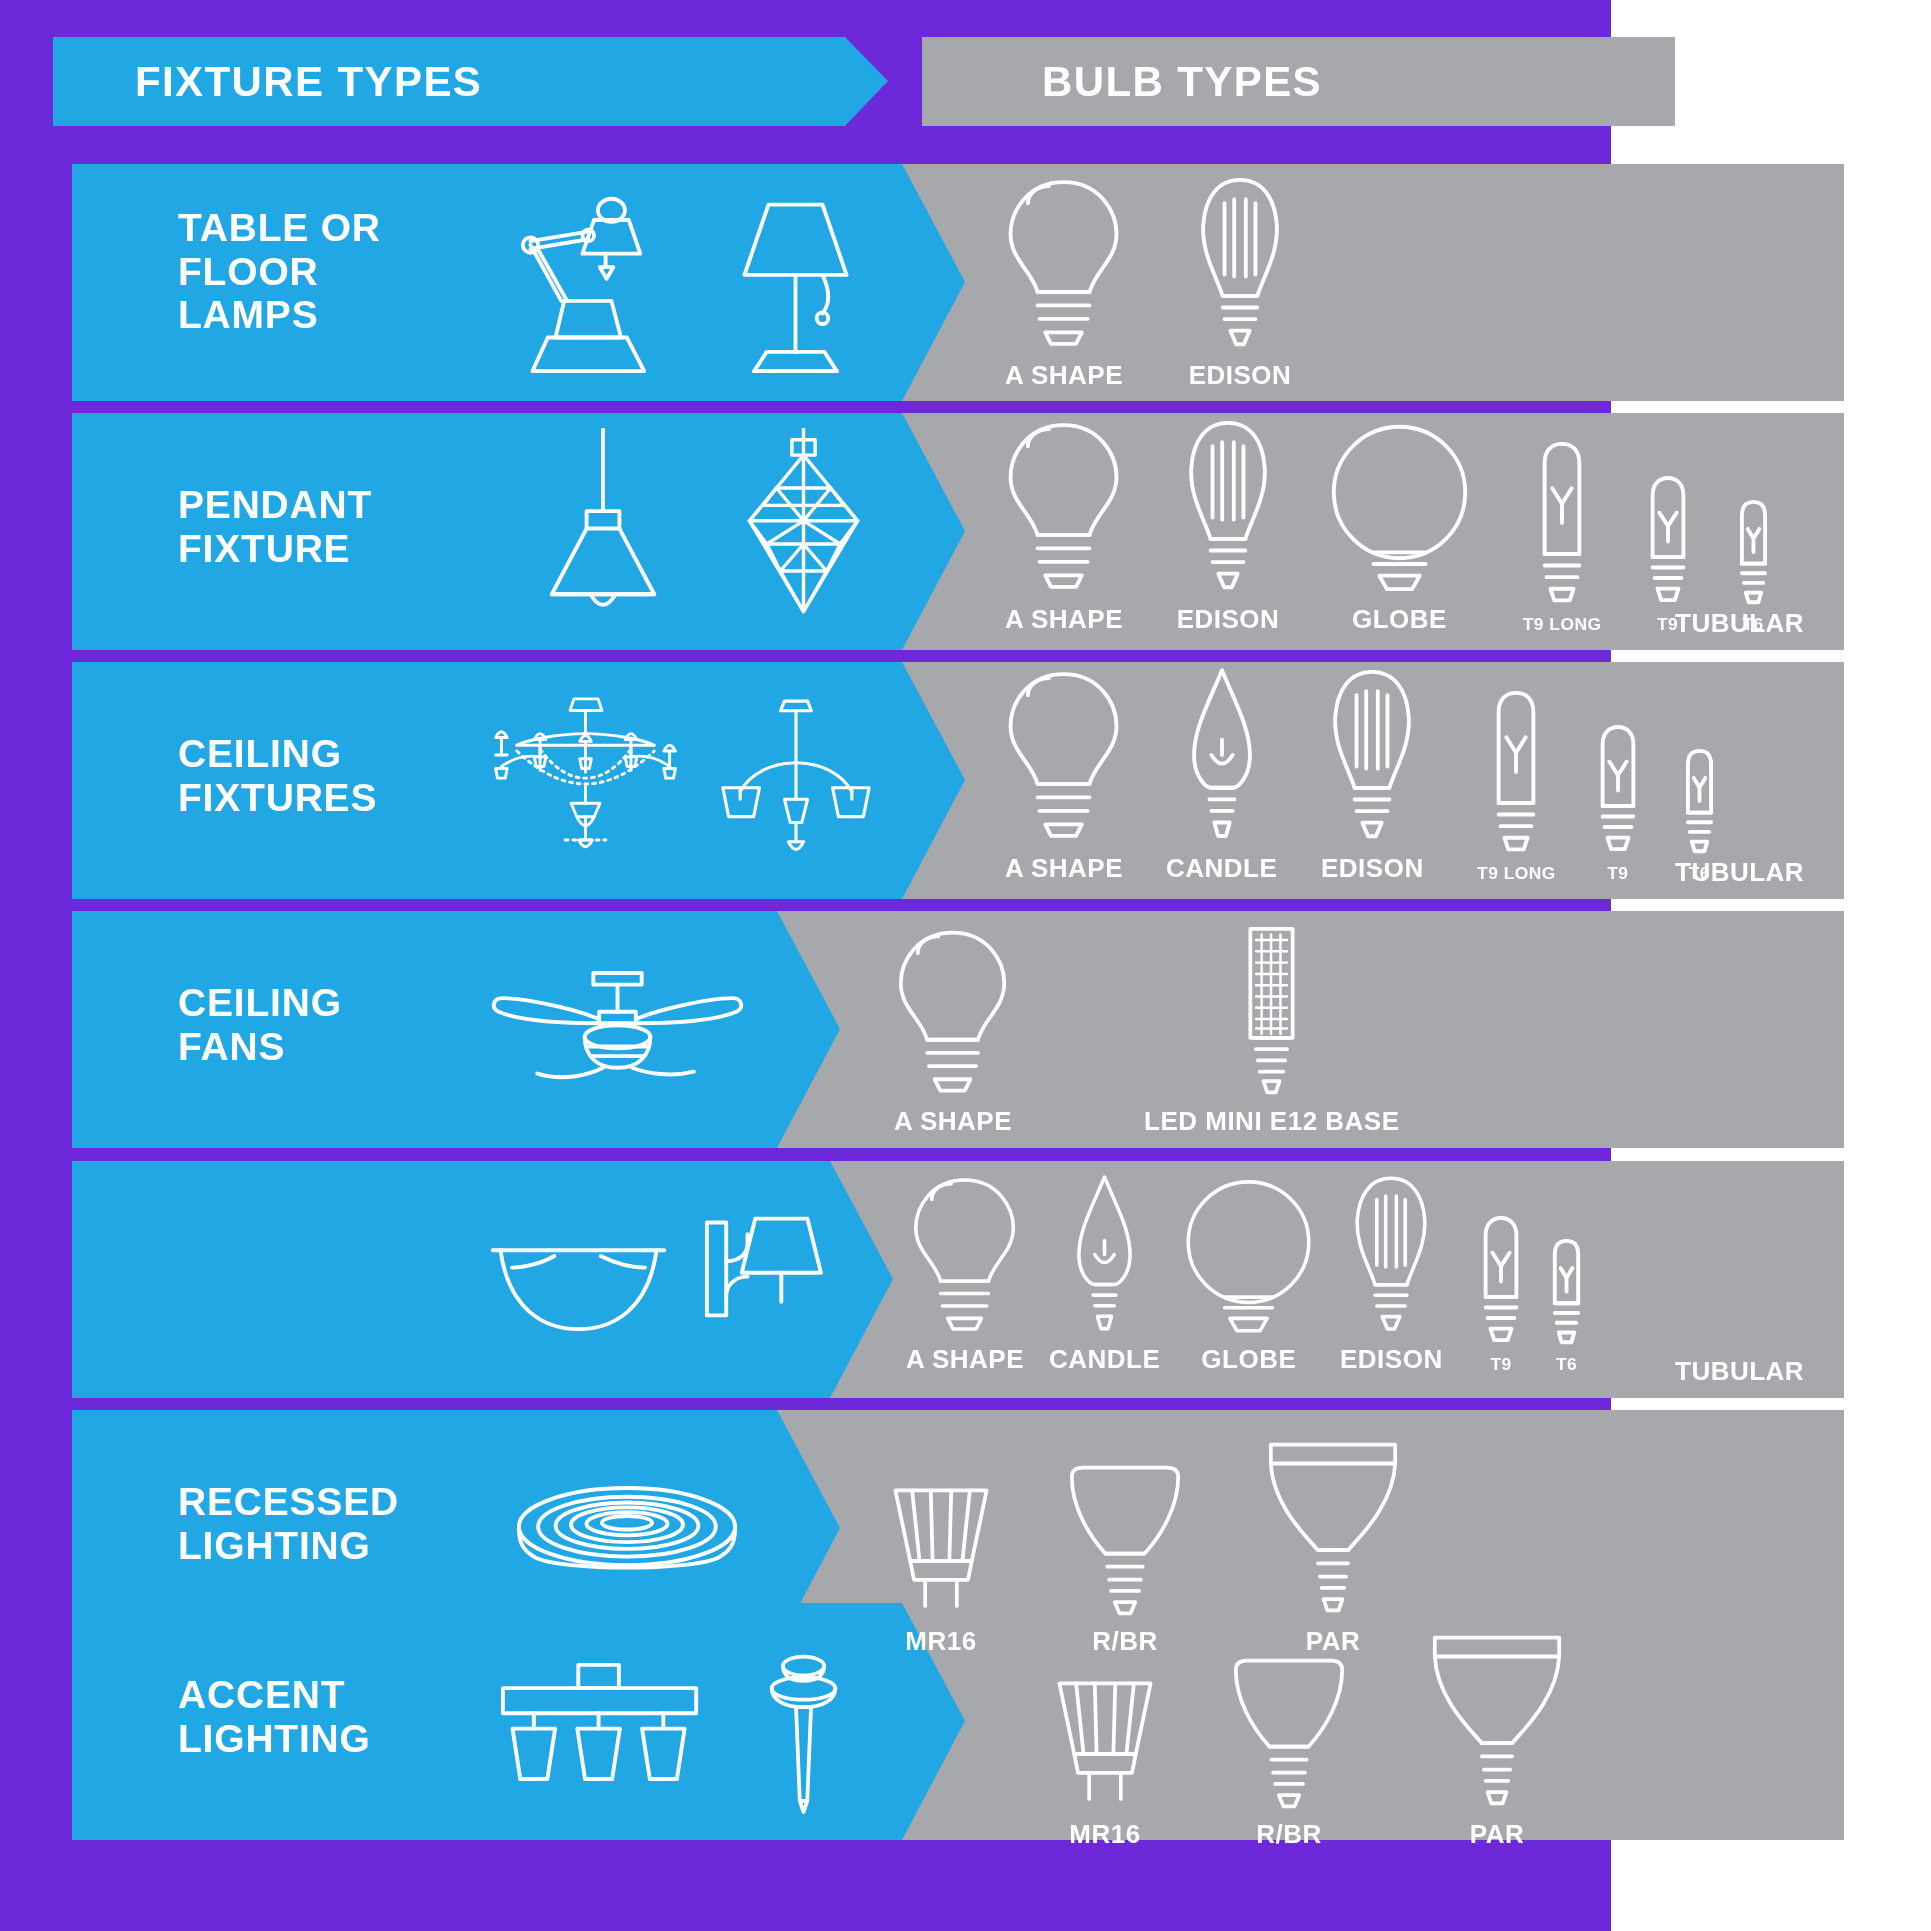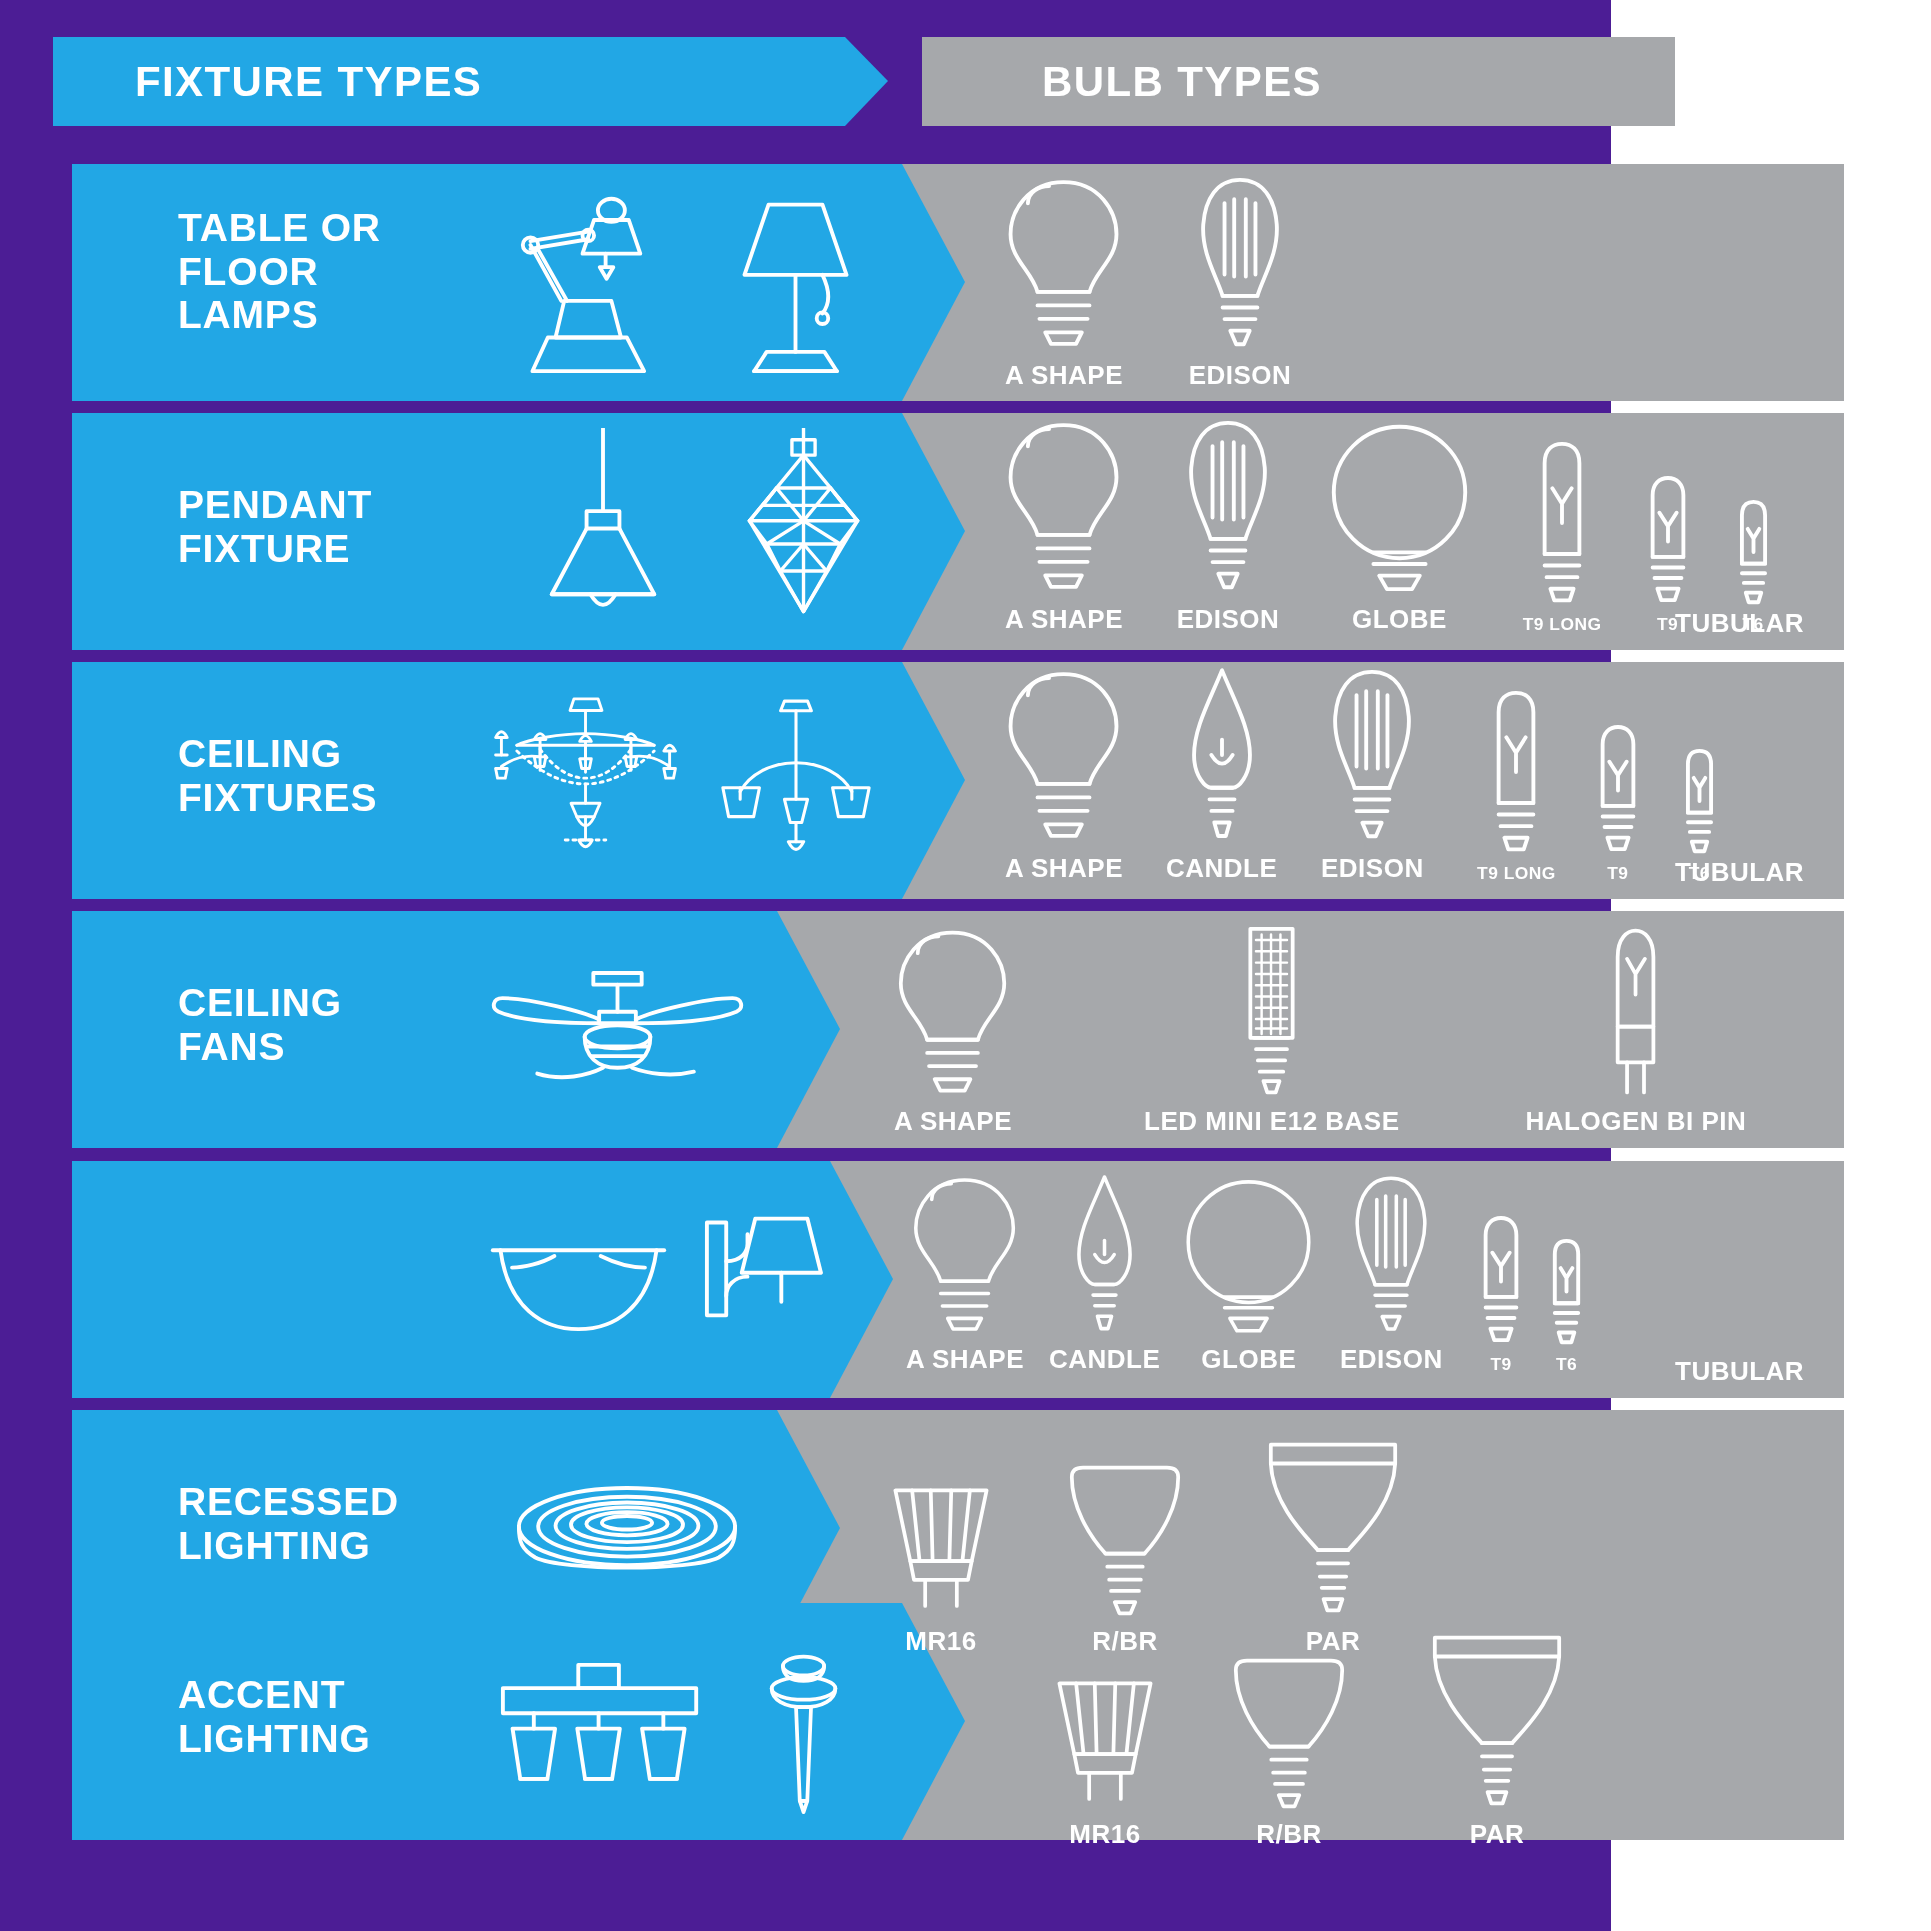--- a/index.html
+++ b/index.html
@@ -10,21 +10,21 @@
   body {
     width: 1931px;
     height: 1931px;
     font-family: "Liberation Sans", sans-serif;
     overflow: hidden;
   }
   .sheet {
     position: relative;
     width: 1611px;
     height: 1931px;
-    background: #4c1d95;
+    background: #6d28d9;
   }
 
   
   .header {
     position: absolute;
     left: 53px;
     top: 37px;
     width: 1579px;
     height: 89px;
   }
@@ -457,29 +457,20 @@
           <path d="M30 4 L75 4 L75 120 L30 120 Z"></path>
           <g stroke-width="2.6">
             <path d="M36 16 L69 16 M36 28 L69 28 M36 40 L69 40 M36 52 L69 52 M36 64 L69 64 M36 76 L69 76 M36 88 L69 88 M36 100 L69 100 M36 110 L69 110"></path>
             <path d="M42 10 L42 116 M52 10 L52 116 M62 10 L62 116"></path>
           </g>
           <path d="M34 120 L71 120 M36 132 L69 132 M38 144 L67 144 M40 156 L65 156"></path>
           <path d="M44 166 L61 166 L57 178 L48 178 Z"></path>
         </svg>
         <div class="cap">LED MINI E12 BASE</div>
       </div>
-      <div class="bulb">
-        <svg width="92" height="174" viewBox="0 0 95 185" fill="none" stroke="#ffffff" stroke-width="4" stroke-linecap="round" stroke-linejoin="round">
-          <path d="M28 34 C28 14 38 6 47 6 C56 6 66 14 66 34 L66 108 L28 108 Z"></path>
-          <path d="M38 36 L47 52 L57 36 M47 52 L47 74"></path>
-          <path d="M28 108 L66 108 L66 146 L28 146 Z"></path>
-          <path d="M38 146 L38 178 M56 146 L56 178"></path>
-        </svg>
-        <div class="cap">HALOGEN BI PIN</div>
-      </div>
     </div>
   </div>
 
   <div class="row" style="top:1161px; width:1772px; height:237px;">
     <div class="row-grey" style="width:1772px;"></div>
     <div class="row-blue" style="width:821px; clip-path:polygon(0 0, 758px 0, 821px 118px, 758px 237px, 0 237px);"></div>
 
 
     <div class="fixture-icons" style="left:415px; top:48px; gap:29px;">
       <span>

